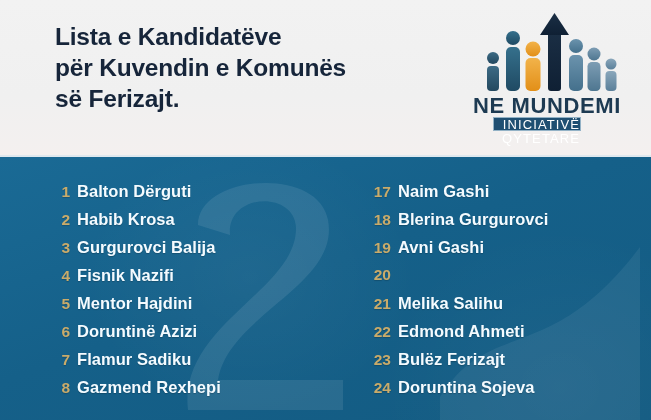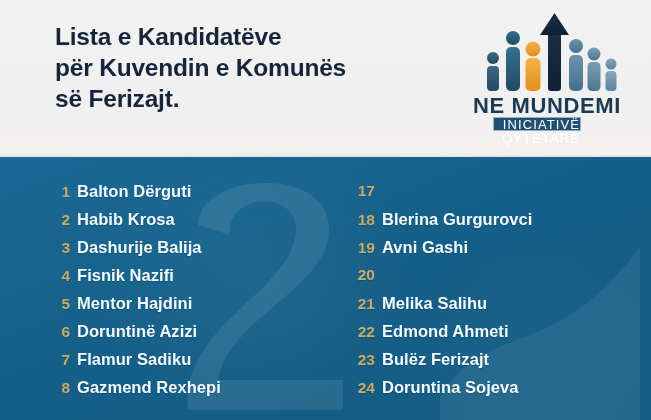--- a/index.html
+++ b/index.html
@@ -153,21 +153,21 @@
   }
   .row .num {
     color: #c9ab6a;
     font-size: 15.5px;
     font-weight: bold;
     text-align: right;
     margin-right: 7px;
     text-shadow: 0 1px 1px rgba(0,0,0,0.18);
   }
   .col-left .num  { width: 12px; }
-  .col-right .num { width: 22px; }
+  .col-right .num { width: 22px; margin-left: 16px; }
   .row .nm {
     color: #f4fbff;
     font-size: 16.5px;
     font-weight: bold;
     letter-spacing: 0.05px;
     text-shadow: 0 1px 1px rgba(0,0,0,0.20);
   }
 </style>
 </head>
 <body>
@@ -267,21 +267,21 @@
         <div class="row">
           <span class="num">1</span>
           <span class="nm">Balton Dërguti</span>
         </div>
         <div class="row">
           <span class="num">2</span>
           <span class="nm">Habib Krosa</span>
         </div>
         <div class="row">
           <span class="num">3</span>
-          <span class="nm">Dashurije Balija</span>
+          <span class="nm">Gurgurovci Balija</span>
         </div>
         <div class="row">
           <span class="num">4</span>
           <span class="nm">Fisnik Nazifi</span>
         </div>
         <div class="row">
           <span class="num">5</span>
           <span class="nm">Mentor Hajdini</span>
         </div>
         <div class="row">
@@ -294,20 +294,21 @@
         </div>
         <div class="row">
           <span class="num">8</span>
           <span class="nm">Gazmend Rexhepi</span>
         </div>
       </div>
 
       <div class="col col-right">
         <div class="row">
           <span class="num">17</span>
+          <span class="nm">Naim Gashi</span>
         </div>
         <div class="row">
           <span class="num">18</span>
           <span class="nm">Blerina Gurgurovci</span>
         </div>
         <div class="row">
           <span class="num">19</span>
           <span class="nm">Avni Gashi</span>
         </div>
         <div class="row">

